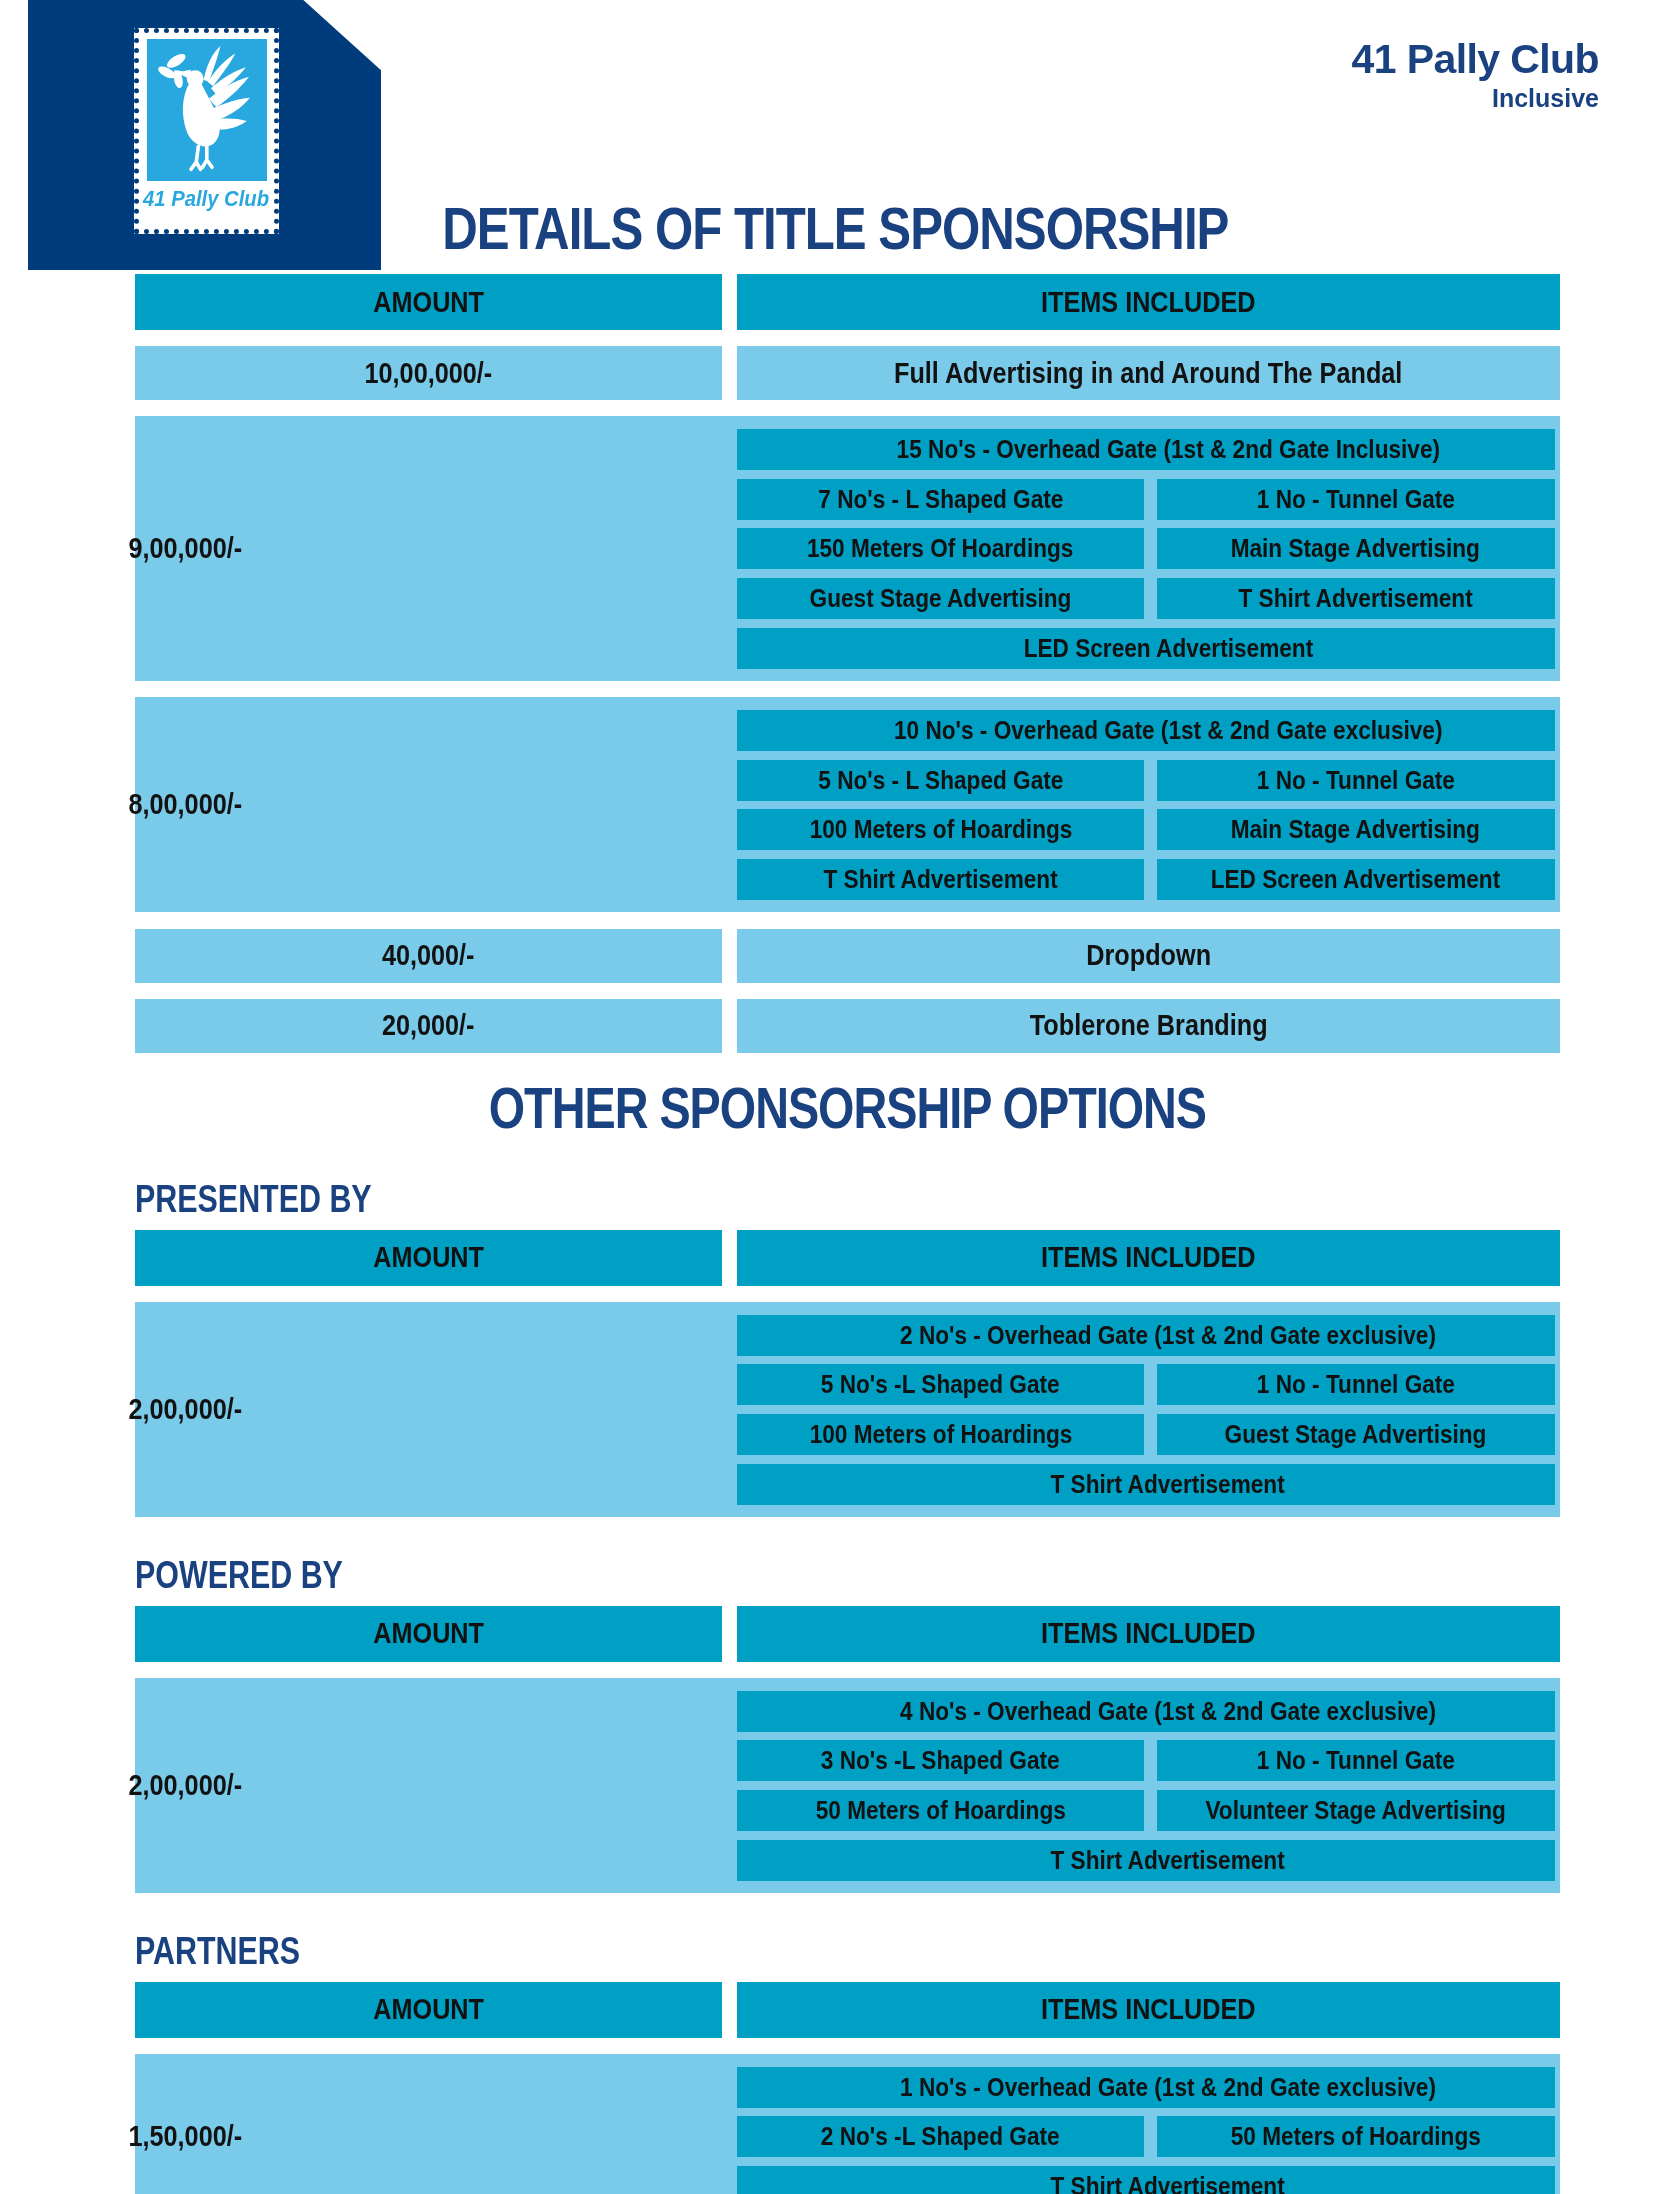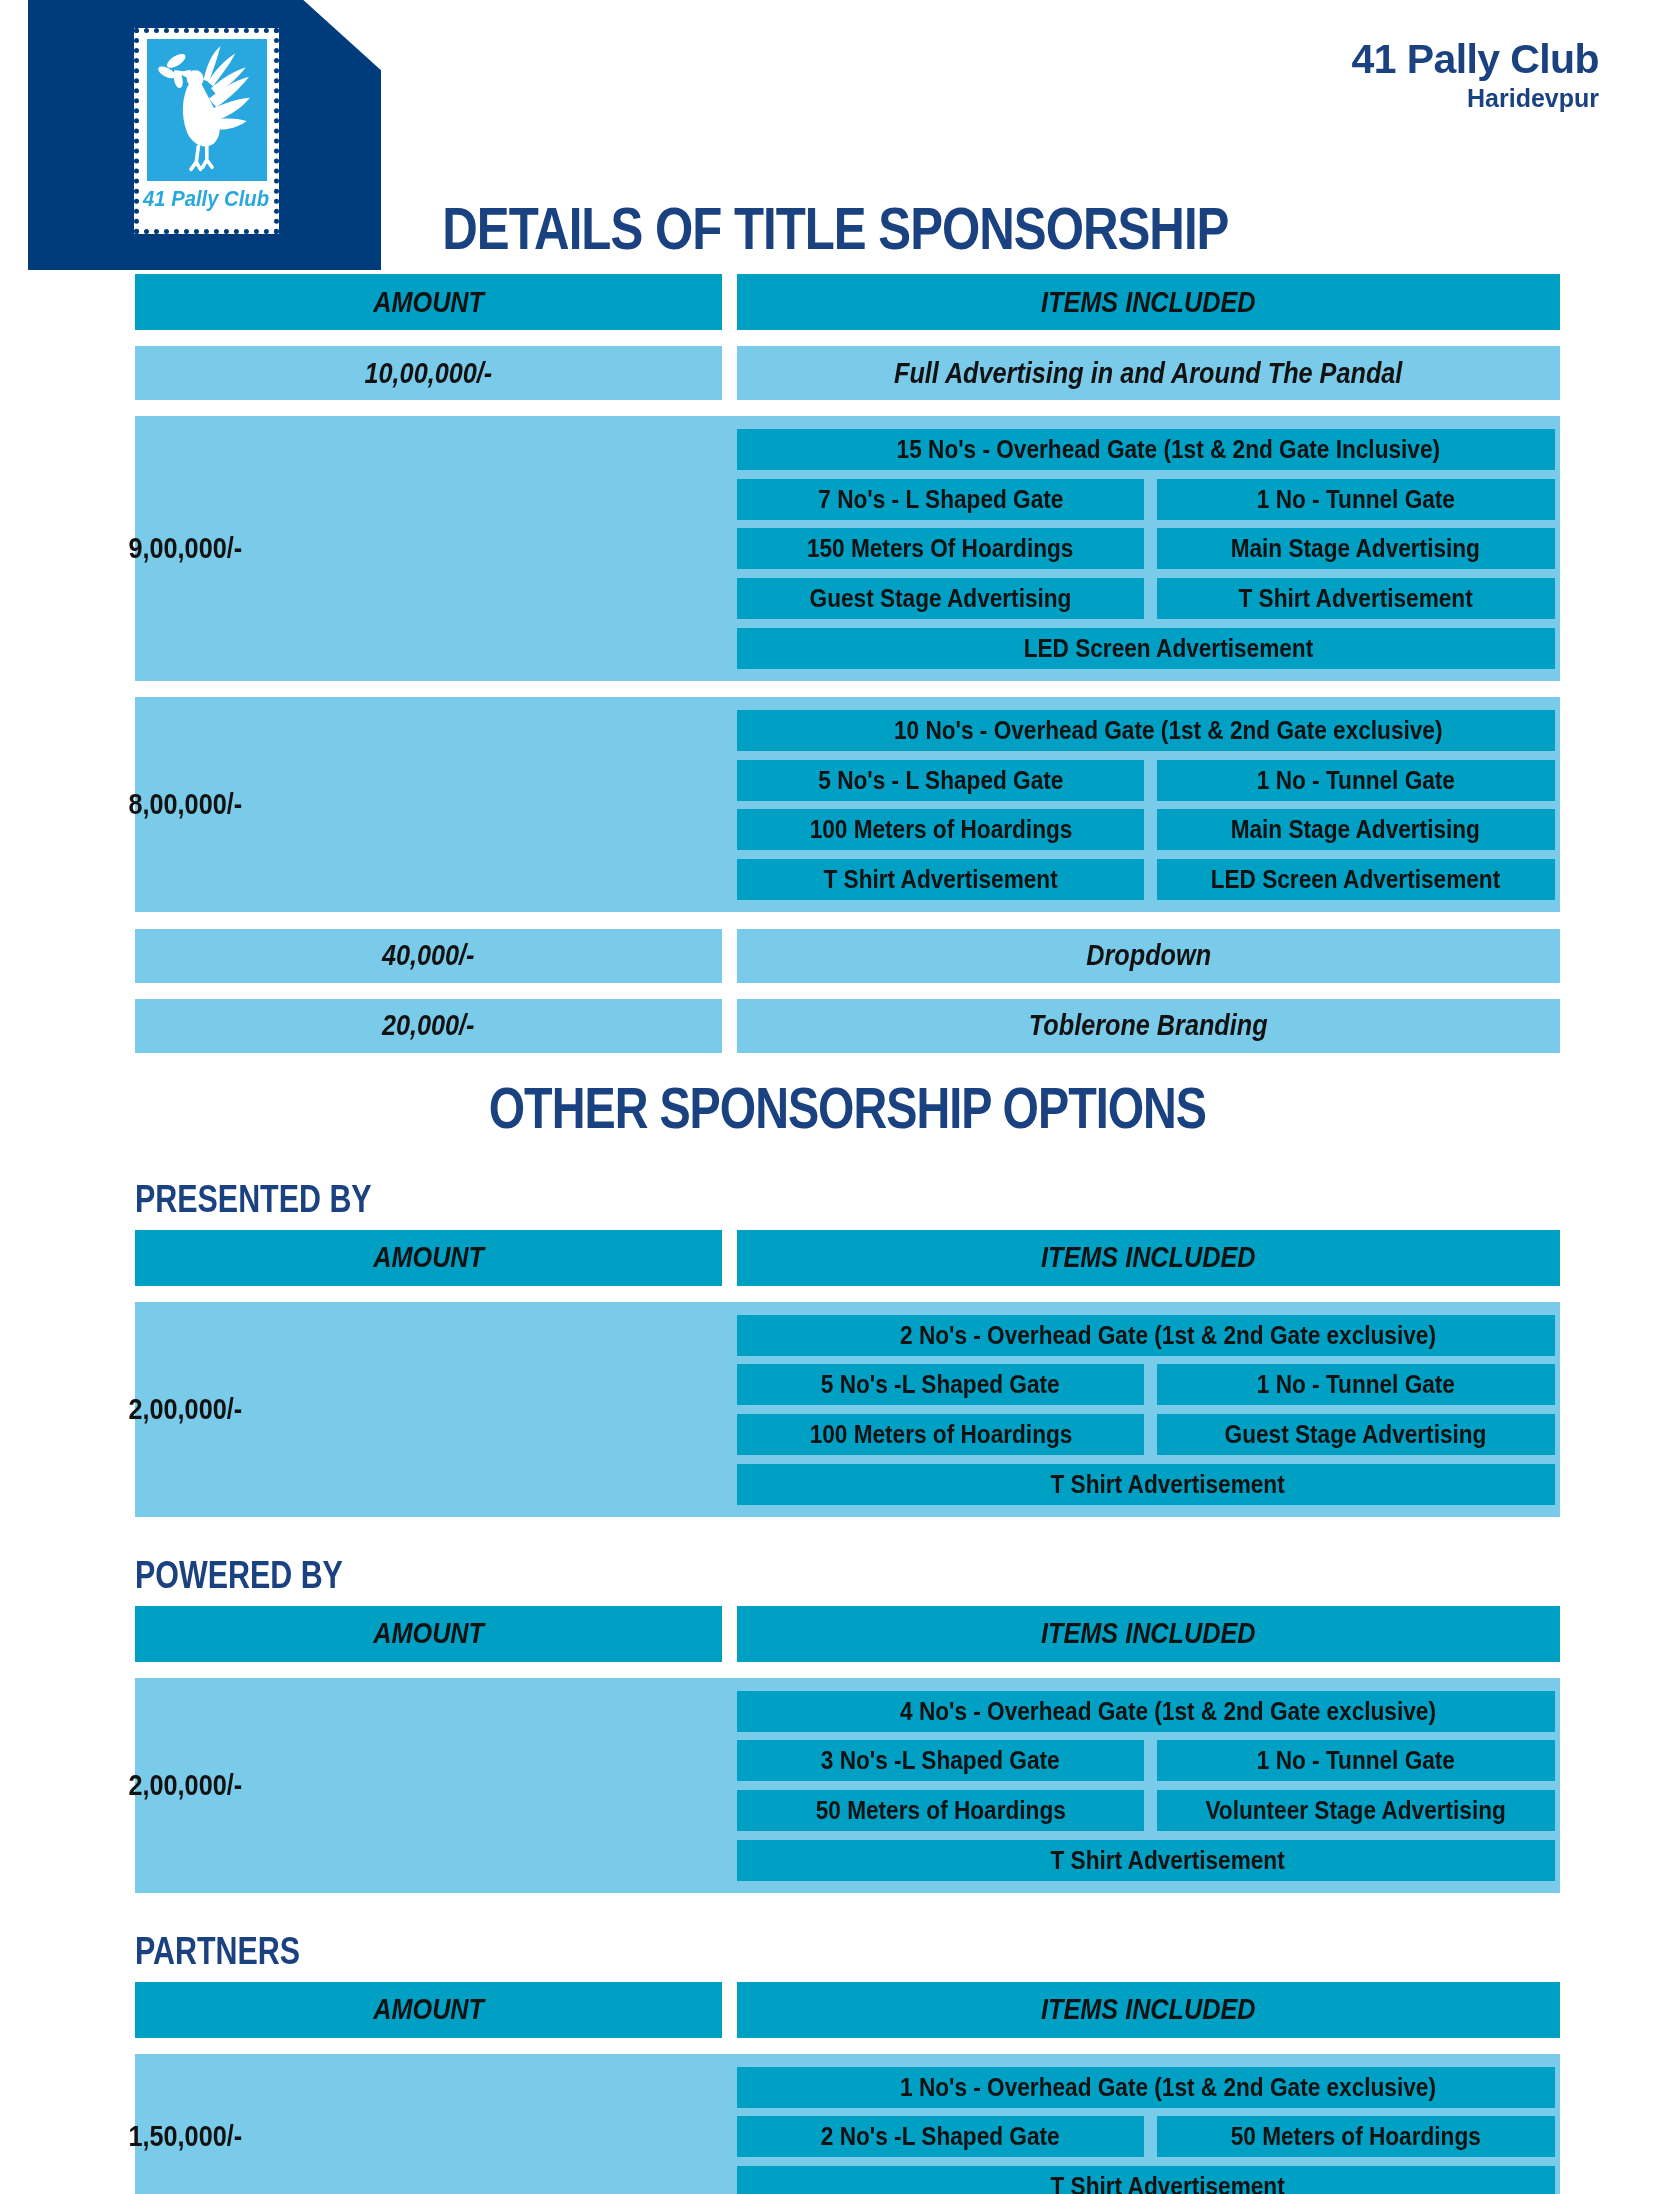--- a/index.html
+++ b/index.html
@@ -44,21 +44,21 @@
   .club-loc{font-size:25px;font-weight:700;margin-top:1.2px;}
   .main-title{position:absolute;left:123px;width:1425px;bottom:11.2px;text-align:center;}
   .big-cond{
     display:inline-block;color:var(--heading-navy);font-weight:800;
     font-size:60px;letter-spacing:-1.2px;transform:scaleX(.82);transform-origin:center;
     white-space:nowrap;
   }
 
   
   .content{position:relative;width:1425px;margin-left:135px;}
-  .t-row{display:flex;gap:15px;margin-bottom:16.2px;font-style:italic;}
+  .t-row{display:flex;gap:15px;margin-bottom:16.2px;}
   .cell{display:flex;align-items:center;justify-content:center;}
   .cell.head{background:var(--teal);height:56px;}
   .cell.simple{background:var(--light);height:54px;}
   .c-amount{width:587px;flex:0 0 587px;}
   .c-items{flex:1;justify-content:center;}
   .cell-text{font-weight:bold;color:var(--ink);font-size:29px;}
   .cond{display:inline-block;transform:scaleX(.87);white-space:nowrap;}
 
   
   .block{display:flex;background:var(--light);margin-bottom:16.2px;}
@@ -111,21 +111,21 @@
 
               <path d="M42 97 L40 112 M40 112 L35 119 M40 112 L44 119 M50 96 L50 110 M50 110 L46 117 M50 110 L55 117" stroke="#ffffff" stroke-width="3.4" fill="none" stroke-linecap="round"></path>
             </g>
           </svg>
         </div>
         <div class="stamp-caption">41 Pally Club</div>
       </div>
     </div>
     <div class="club-id">
       <div class="club-name">41 Pally Club</div>
-      <div class="club-loc">Haridevpur</div>
+      <div class="club-loc">Inclusive</div>
     </div>
     <div class="main-title">
       <span class="big-cond">DETAILS OF TITLE SPONSORSHIP</span>
     </div>
   </div>
 
   <div class="content">
       <div class="t-row">
         <div class="cell head c-amount">
           <span class="cell-text"><span class="cond">AMOUNT</span></span>

